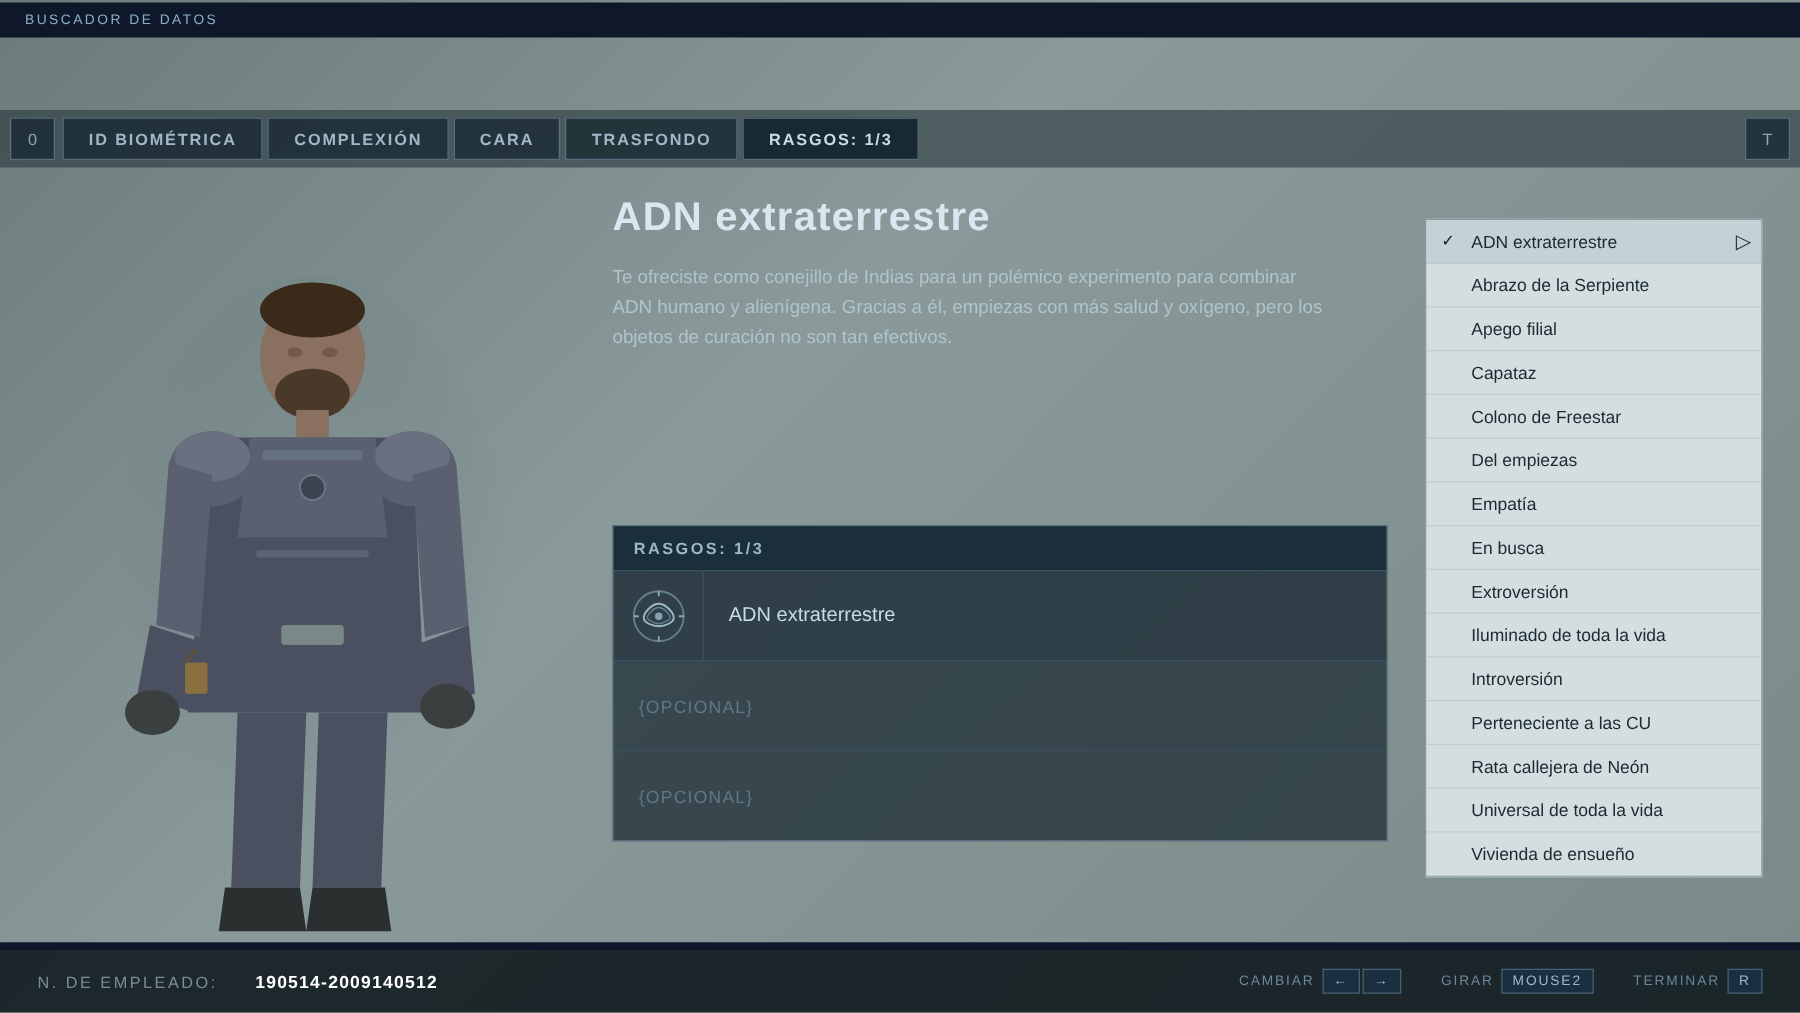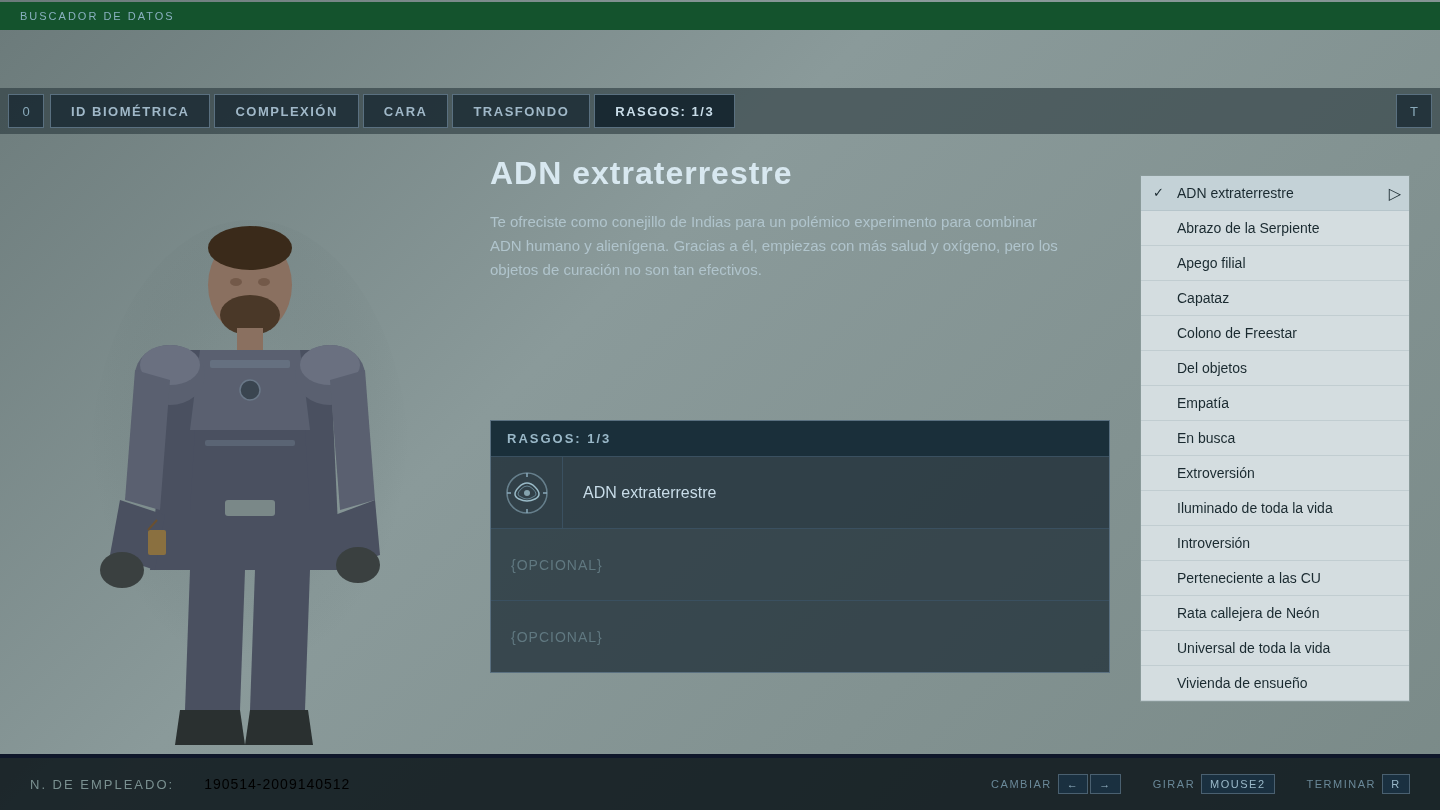--- a/index.html
+++ b/index.html
@@ -60,21 +60,21 @@
       display: flex;
       align-items: center;
       justify-content: center;
       color: #8aa0b0;
       font-size: 16px;
       font-weight: bold;
       letter-spacing: 1px;
     }
 
     .header-subtitle {
-      background: #14532d;
+      background: #0f172a;
       color: #8ab0c0;
       font-size: 11px;
       letter-spacing: 2px;
       padding: 4px 20px;
       height: 28px;
       display: flex;
       align-items: center;
       min-width: 300px;
       margin-top: 2px;
     }
@@ -287,34 +287,35 @@
     .bottom-bar {
       position: absolute;
       bottom: 0;
       left: 0;
       right: 0;
       height: 56px;
       background: rgba(10,20,25,0.85);
       display: flex;
       align-items: center;
       padding: 0 30px;
-      border-top: 4px solid #0f172a;
+      border-top: 6px solid #0f172a;
     }
 
     .employee-label {
       font-size: 13px;
       color: #7a9090;
       letter-spacing: 2px;
       margin-right: 30px;
     }
 
     .employee-number {
       font-size: 14px;
-      color: #000000;
+      color: #ffffff;
       letter-spacing: 1px;
+      font-weight: bold;
     }
 
     .bottom-actions {
       margin-left: auto;
       display: flex;
       align-items: center;
       gap: 32px;
     }
 
     .action-btn {
@@ -463,21 +464,21 @@
     <span class="optional-label">{OPCIONAL}</span>
   </div>
 </div>
 
 <div class="dropdown-panel" id="dropdown-panel">
 <div class="dropdown-item selected">ADN extraterrestre<span class="dropdown-cursor">▷</span></div>
     <div class="dropdown-item">Abrazo de la Serpiente</div>
     <div class="dropdown-item">Apego filial</div>
     <div class="dropdown-item">Capataz</div>
     <div class="dropdown-item">Colono de Freestar</div>
-    <div class="dropdown-item">Del objetos</div>
+    <div class="dropdown-item">Del empiezas</div>
     <div class="dropdown-item">Empatía</div>
     <div class="dropdown-item">En busca</div>
     <div class="dropdown-item">Extroversión</div>
     <div class="dropdown-item">Iluminado de toda la vida</div>
     <div class="dropdown-item">Introversión</div>
     <div class="dropdown-item">Perteneciente a las CU</div>
     <div class="dropdown-item">Rata callejera de Neón</div>
     <div class="dropdown-item">Universal de toda la vida</div>
     <div class="dropdown-item">Vivienda de ensueño</div>
   </div>

